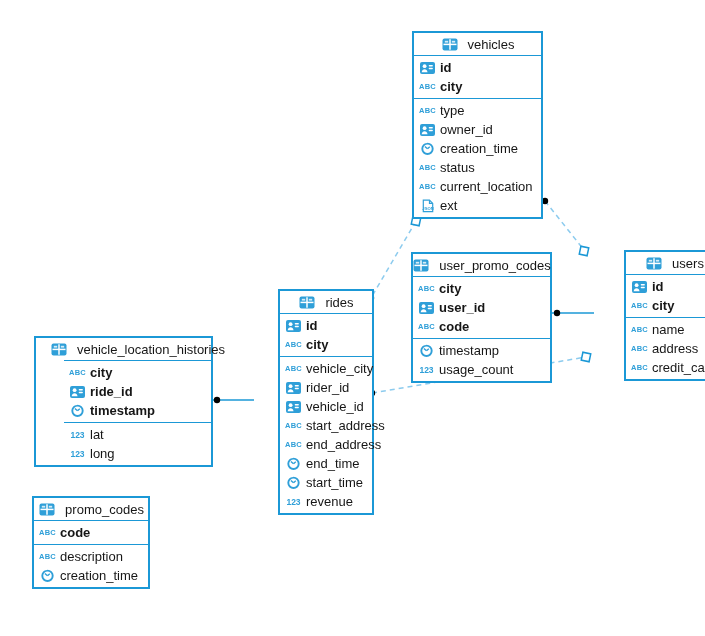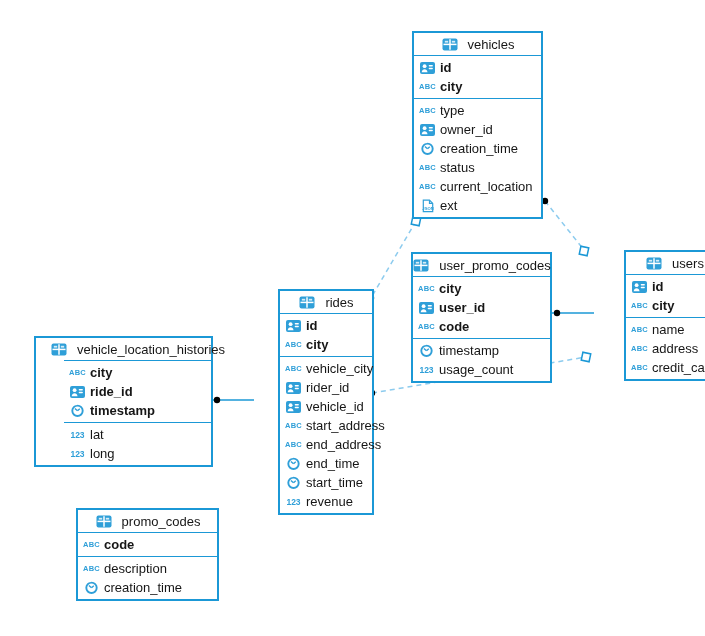--- a/index.html
+++ b/index.html
@@ -407,21 +407,21 @@
           <span class="fname">lat</span>
         </div>
         <div class="field-row">
           <span class="ficon">
             <span class="num">123</span>
           </span>
           <span class="fname">long</span>
         </div>
       </div>
     </div>
-    <div class="table-node" style="left: 32px; top: 508px; width: 143px; margin-left: 44px;">
+    <div class="table-node" style="left: 32px; top: 496px; width: 118px;">
       <div class="table-header">
         <span class="ficon" style="width:18px;min-width:18px;">
           <svg width="16" height="13" viewBox="0 0 16 13">
             <rect x="0.5" y="0.5" width="15" height="12" rx="2" fill="#2f9fd8"></rect>
             <line x1="1.5" y1="6.4" x2="14.5" y2="6.4" stroke="#fff" stroke-width="1.5"></line>
             <line x1="8" y1="1.3" x2="8" y2="11.7" stroke="#fff" stroke-width="1.5"></line>
             <rect x="2.8" y="2.8" width="3.4" height="1.8" fill="#fff" opacity="0.8"></rect>
             <rect x="9.8" y="2.8" width="3.4" height="1.8" fill="#fff" opacity="0.8"></rect>
           </svg>
         </span>

